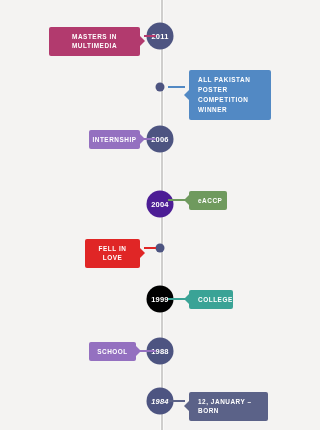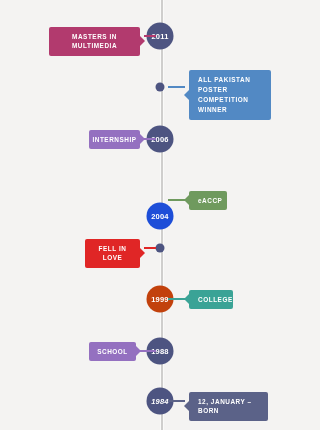--- a/index.html
+++ b/index.html
@@ -117,29 +117,29 @@
     <div class="node dot" style="top: 87px; background: rgb(77, 84, 129);"></div>
     <div class="connector" style="background: rgb(82, 137, 196); top: 87px; left: 168px; width: 17px; margin-top: -0.75px;"></div>
     <div class="label right" style="background: rgb(82, 137, 196); color: rgb(82, 137, 196); left: 189px; width: 82px; min-height: 34px; top: 70px;"><span style="color: rgb(255, 255, 255);">ALL PAKISTAN
 POSTER COMPETITION
 WINNER</span><span class="notch"></span></div>
     <div class="node year" style="top: 139px; background: rgb(77, 84, 129);">
       <span>2006</span>
     </div>
     <div class="connector" style="background: rgb(148, 112, 192); top: 139px; left: 144px; width: 12px; margin-top: -0.75px;"></div>
     <div class="label left" style="background: rgb(148, 112, 192); color: rgb(148, 112, 192); left: 89px; width: 51px; min-height: 19px; top: 129.5px;"><span style="color: rgb(255, 255, 255);">INTERNSHIP</span><span class="notch"></span></div>
-    <div class="node year" style="top: 216px; background: #1d4ed8;">
+    <div class="node year" style="top: 204px; background: #4c1d95;">
       <span>2004</span>
     </div>
     <div class="connector" style="background: rgb(111, 154, 94); top: 200px; left: 168px; width: 17px; margin-top: -0.75px;"></div>
     <div class="label right" style="background: rgb(111, 154, 94); color: rgb(111, 154, 94); left: 189px; width: 38px; min-height: 19px; top: 190.5px;"><span style="color: rgb(255, 255, 255);">eACCP</span><span class="notch"></span></div>
     <div class="node dot" style="top: 248px; background: rgb(77, 84, 129);"></div>
     <div class="connector" style="background: rgb(224, 38, 38); top: 248px; left: 144px; width: 12px; margin-top: -0.75px;"></div>
     <div class="label left" style="background: rgb(224, 38, 38); color: rgb(224, 38, 38); left: 85px; width: 55px; min-height: 19px; top: 238.5px;"><span style="color: rgb(255, 255, 255);">FELL IN LOVE</span><span class="notch"></span></div>
-    <div class="node year" style="top: 299px; background: #c2410c;">
+    <div class="node year" style="top: 299px; background: #000000;">
       <span>1999</span>
     </div>
     <div class="connector" style="background: rgb(58, 163, 150); top: 299px; left: 168px; width: 17px; margin-top: -0.75px;"></div>
     <div class="label right" style="background: rgb(58, 163, 150); color: rgb(58, 163, 150); left: 189px; width: 44px; min-height: 19px; top: 289.5px;"><span style="color: rgb(255, 255, 255);">COLLEGE</span><span class="notch"></span></div>
     <div class="node year" style="top: 351px; background: rgb(77, 84, 129);">
       <span>1988</span>
     </div>
     <div class="connector" style="background: rgb(148, 112, 192); top: 351px; left: 140px; width: 16px; margin-top: -0.75px;"></div>
     <div class="label left" style="background: rgb(148, 112, 192); color: rgb(148, 112, 192); left: 89px; width: 47px; min-height: 19px; top: 341.5px;"><span style="color: rgb(255, 255, 255);">SCHOOL</span><span class="notch"></span></div>
     <div class="node year" style="top: 401px; background: rgb(77, 84, 129); font-style: italic;">

